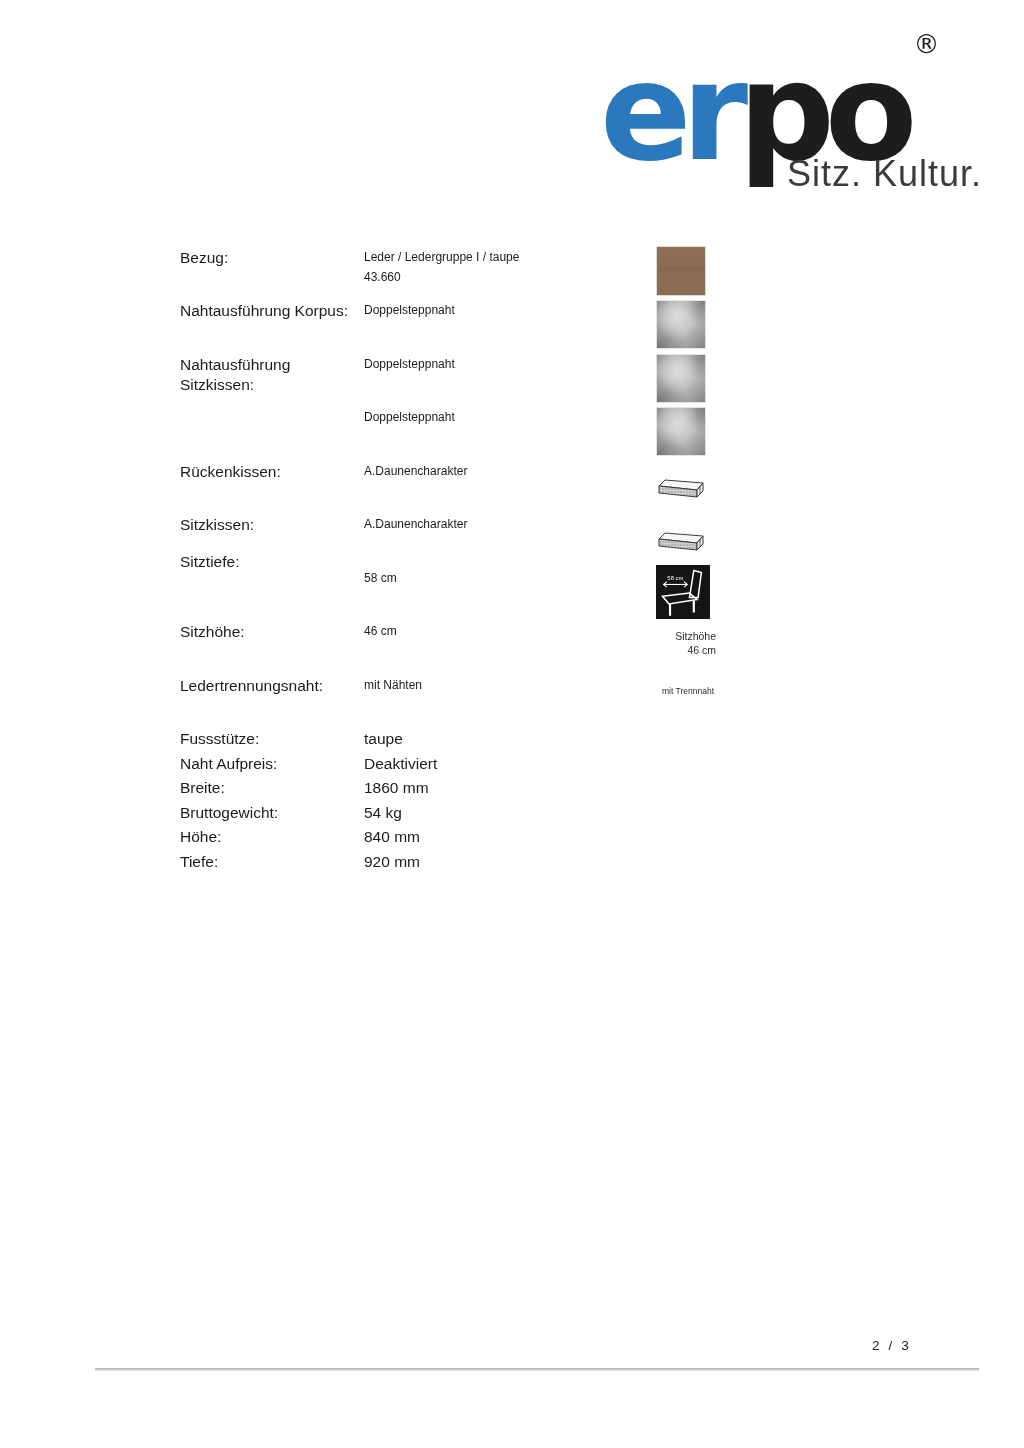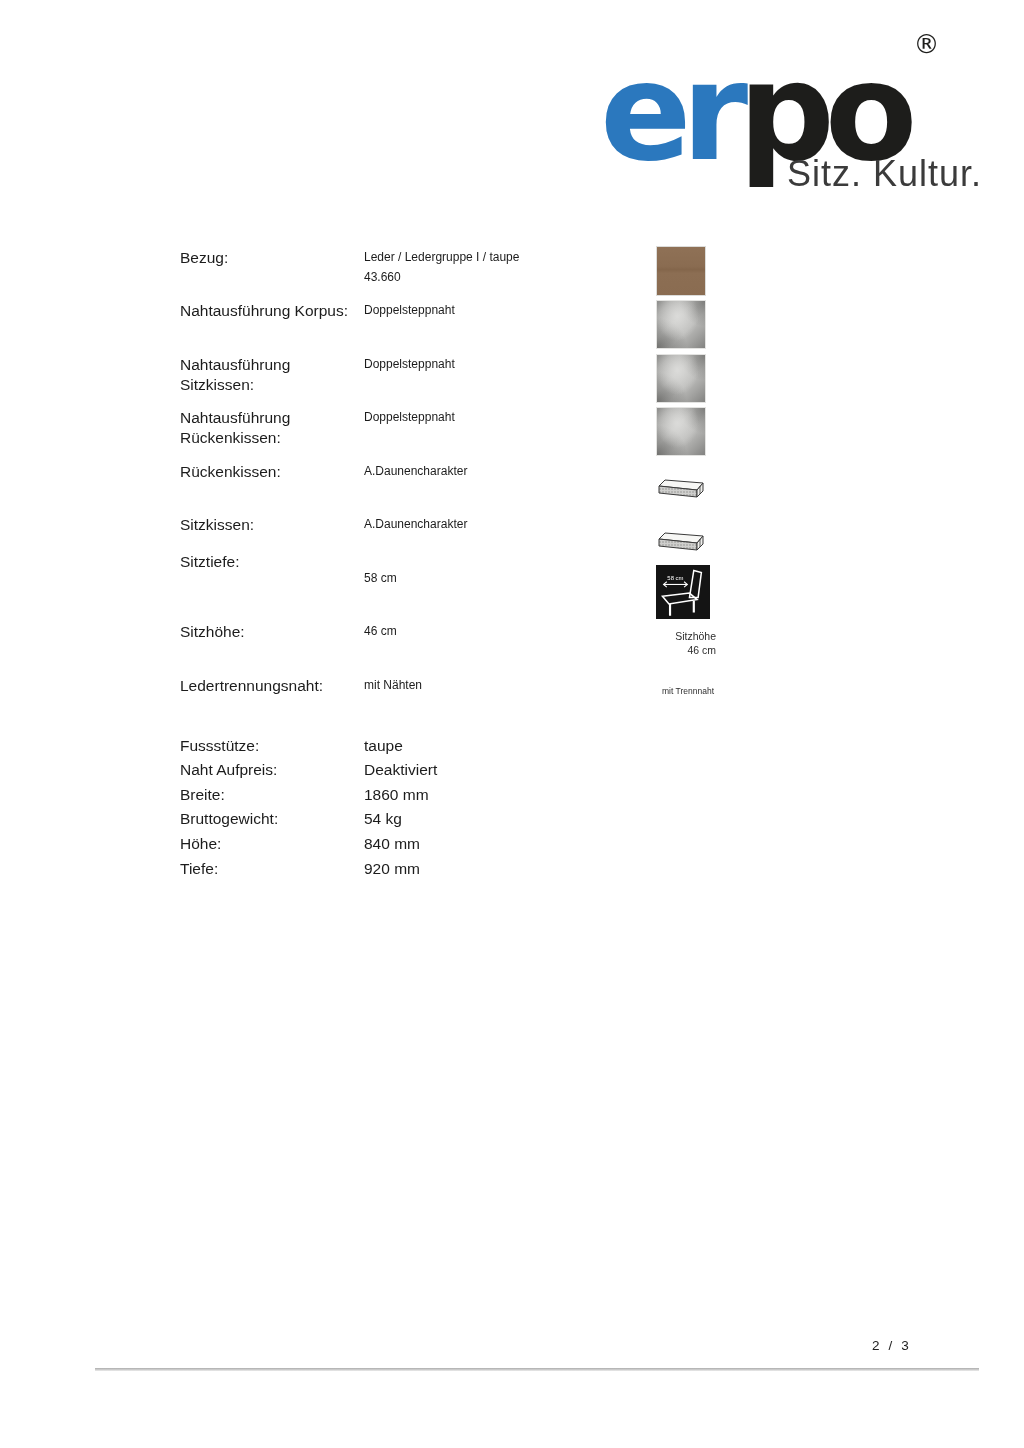--- a/index.html
+++ b/index.html
@@ -30,21 +30,21 @@
             radial-gradient(circle at 0% 100%, rgba(60,60,58,.6) 0%, rgba(60,60,58,0) 45%),
             linear-gradient(135deg,#8e8e8c 0%,#a9a9a7 15%,#c4c4c2 40%,#bcbcba 62%,#9a9a98 85%,#828280 100%);}
   .cushion-sketch{width:52px;height:26px;}
   .depth-icon{width:54px;height:54px;}
   .mini-caption{position:absolute;text-align:right;color:#2e2e2e;}
   .cap-sitzhoehe{left:648px;width:68px;font-size:10.5px;line-height:14px;}
   .cap-trennnaht{left:650px;width:64px;font-size:8.5px;}
 
   
   .details{position:absolute;left:180px;top:702px;width:440px;}
-  .detail-row{display:flex;height:24.6px;align-items:flex-end;font-size:15.5px;}
+  .detail-row{display:flex;height:24.6px;align-items:flex-start;font-size:15.5px;}
   .detail-label{width:184px;flex:none;}
   .detail-value{flex:1;}
 
   
   .page-num{position:absolute;left:872px;top:1310px;font-size:13.5px;color:#222;
             display:flex;gap:9px;}
   .footer-rule{position:absolute;left:95px;top:1340px;width:884px;height:3px;
                background:linear-gradient(180deg,#adadad 0%,#d6d6d6 70%,#efefef 100%);}
 </style>
 </head>
@@ -65,21 +65,20 @@
   <div class="thumb swatch" style="top:218px"></div>
 
   <div class="spec-label" style="top:273px">Nahtausführung Korpus:</div>
   <div class="spec-value" style="top:273px">Doppelsteppnaht</div>
   <div class="thumb seam-photo" style="top:272px"></div>
 
   <div class="spec-label" style="top:327px">Nahtausführung Sitzkissen:</div>
   <div class="spec-value" style="top:327px">Doppelsteppnaht</div>
   <div class="thumb seam-photo" style="top:326px"></div>
 
-  <div class="spec-label" style="top:380px">Nahtausführung Rückenkissen:</div>
   <div class="spec-value" style="top:380px">Doppelsteppnaht</div>
   <div class="thumb seam-photo" style="top:379px"></div>
 
   <div class="spec-label" style="top:434px">Rückenkissen:</div>
   <div class="spec-value" style="top:434px">A.Daunencharakter</div>
   <svg class="thumb cushion-sketch" style="top:448px" viewBox="0 0 52 26">
     <defs>
         <pattern id="stipA" width="3" height="3" patternUnits="userSpaceOnUse">
           <rect width="3" height="3" fill="#cfcfcd"></rect>
           <circle cx="1" cy="1" r="0.7" fill="#878785"></circle>

